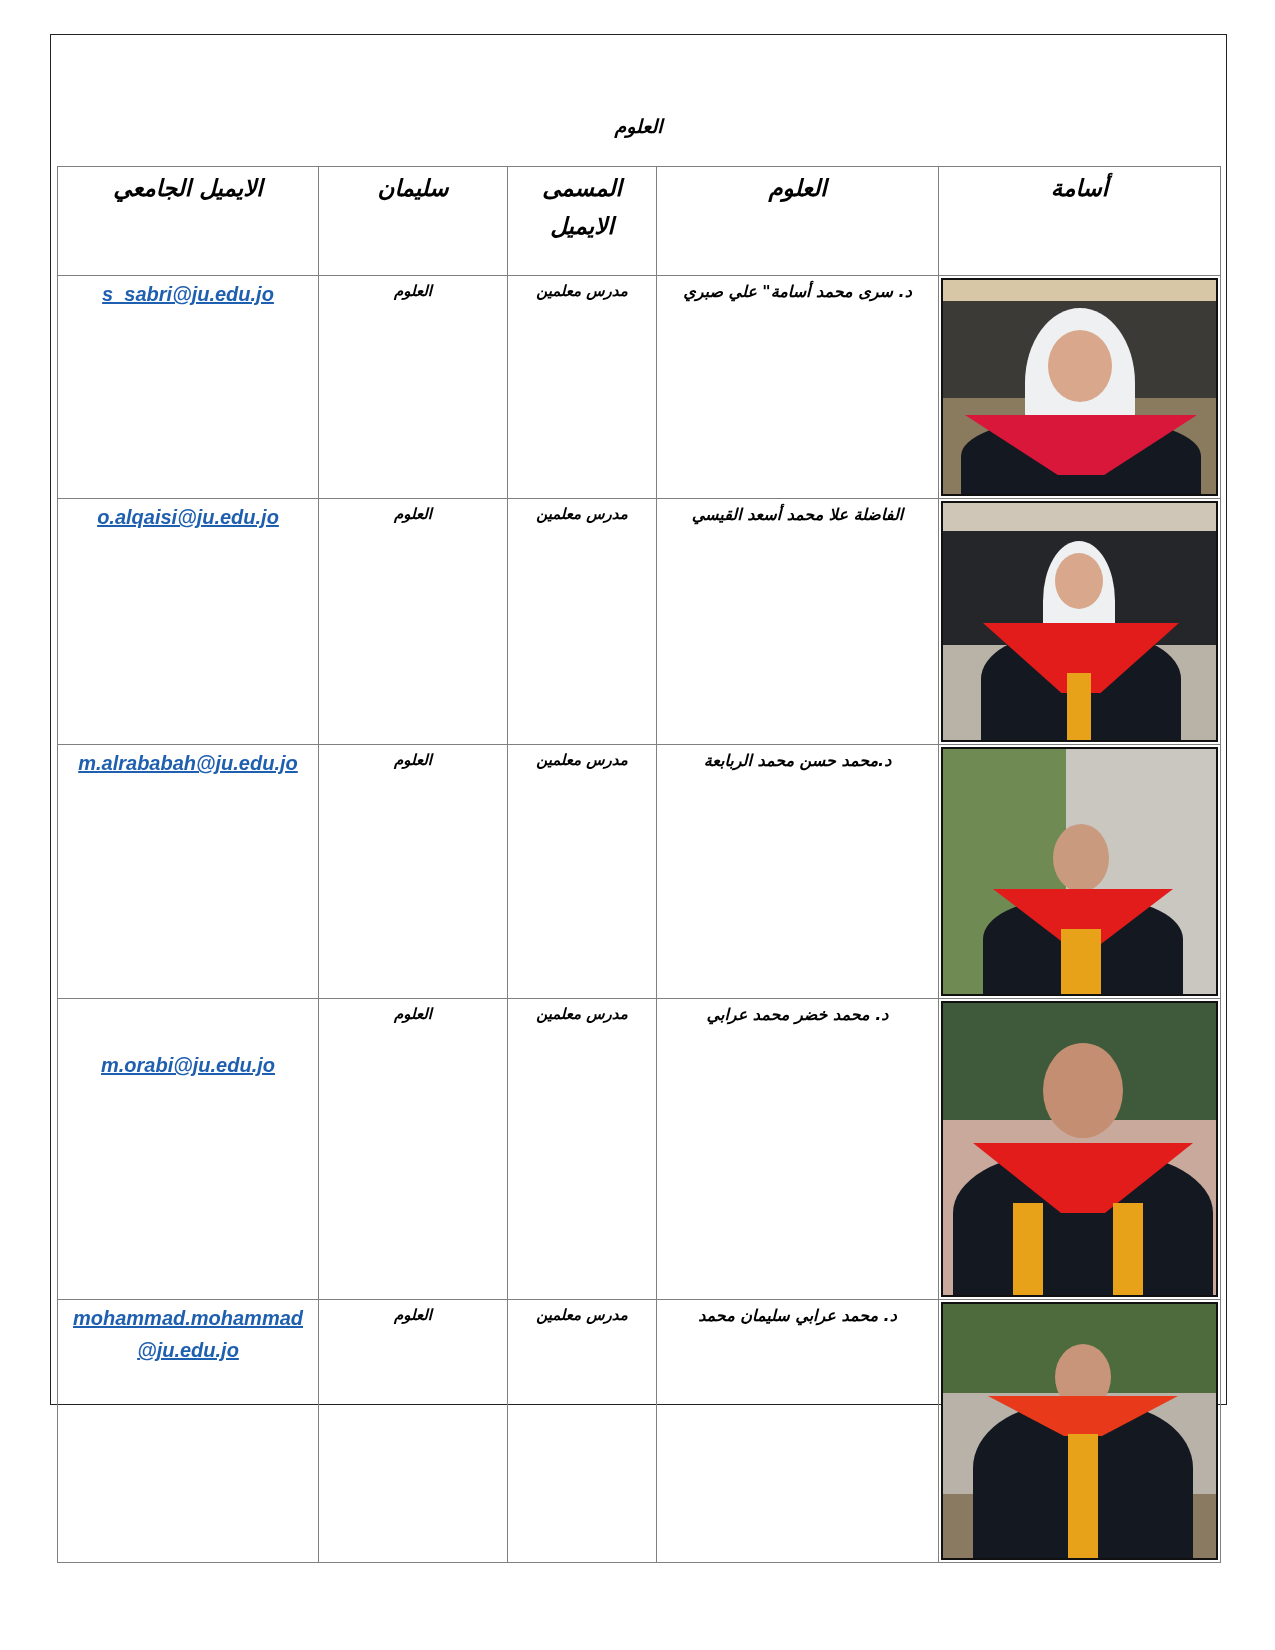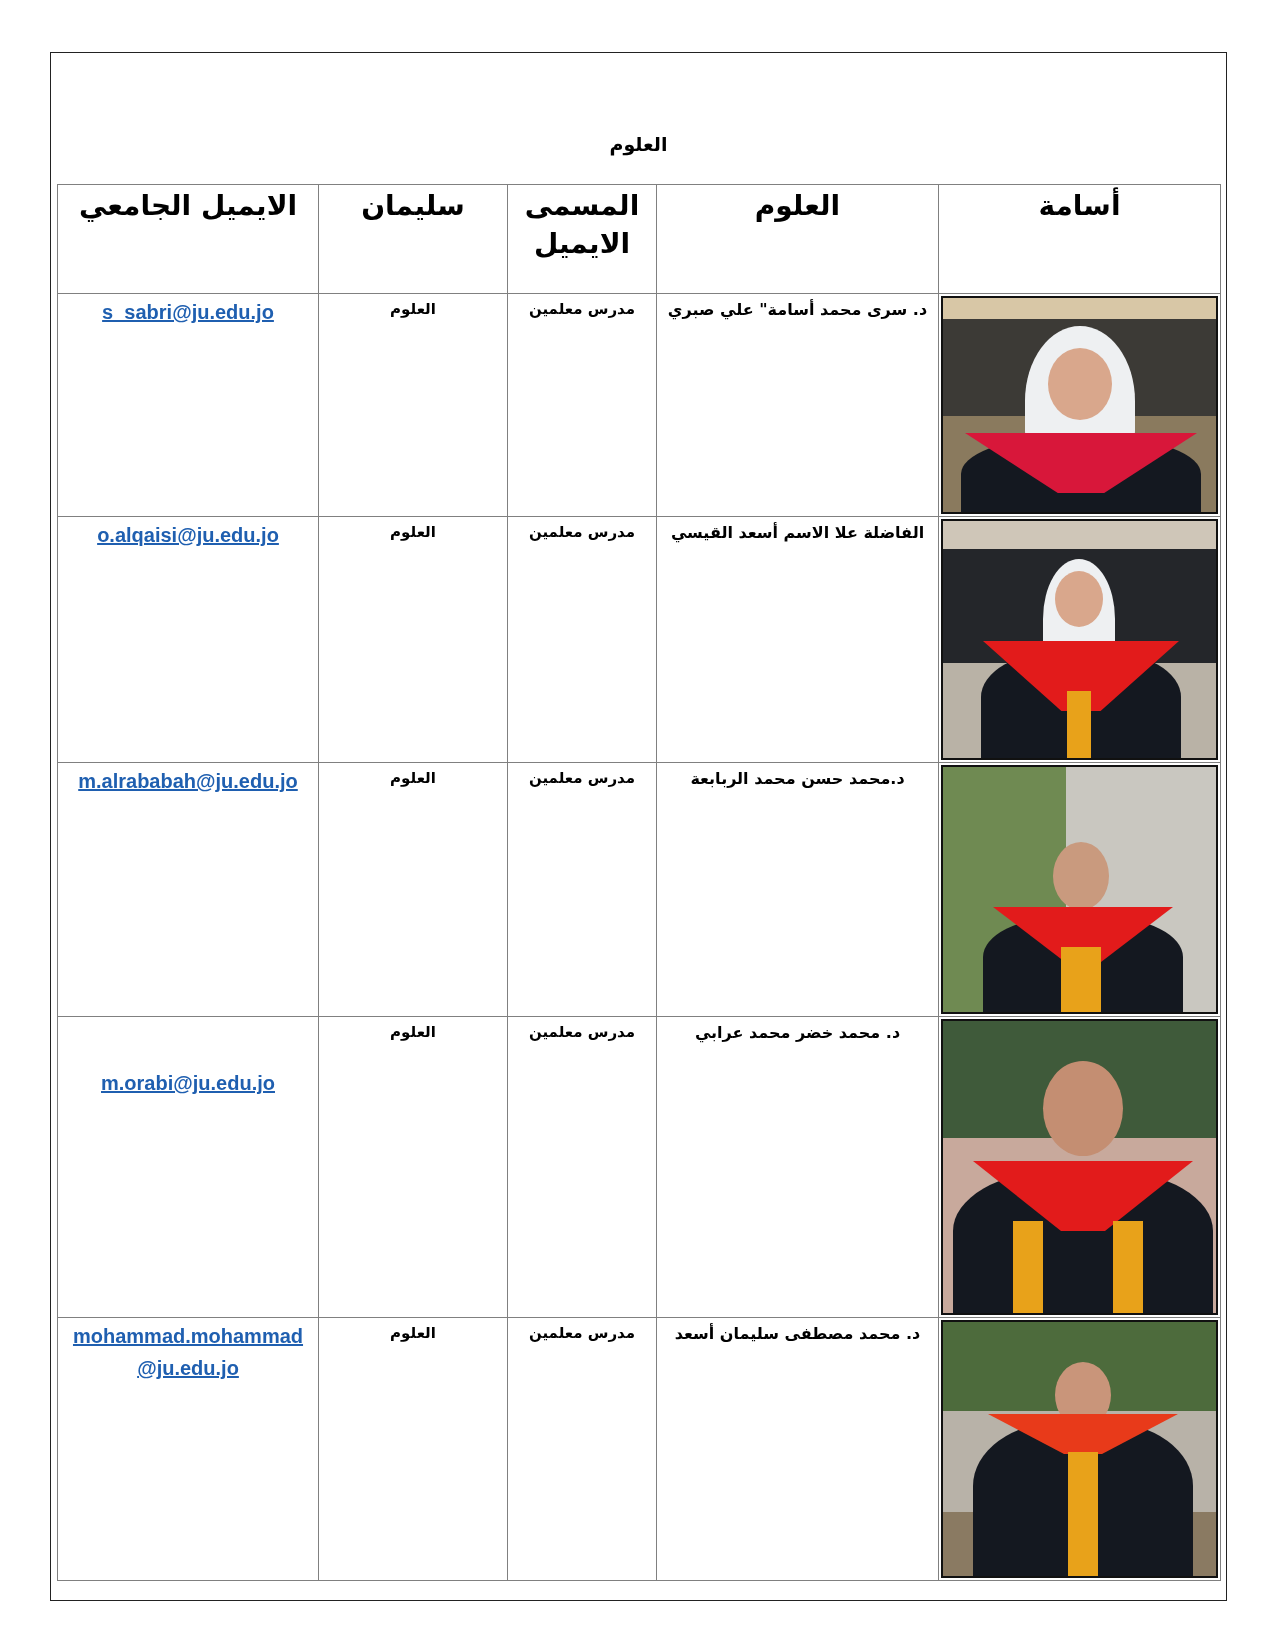--- a/index.html
+++ b/index.html
@@ -1,32 +1,32 @@
 <!DOCTYPE html>
 <html><head>
 <meta charset="utf-8">
 <style>
   html, body { margin: 0; padding: 0; background: #ffffff; }
   body { width: 1275px; height: 1650px; position: relative; font-family: "DejaVu Sans", "Liberation Sans", sans-serif; color: #000; }
   .page-frame {
-    position: absolute; left: 50px; top: 52px; width: 1177px; height: 1549px;
-    border: 1.5px solid #222; box-sizing: border-box;
+    position: absolute; left: 50px; top: 34px; width: 1177px; height: 1371px;
+    border: 1.5px solid #222; box-sizing: border-box; font-style: italic;
   }
   .doc-title {
     position: absolute; left: 0; right: 0; top: 80px; text-align: center;
     font-weight: bold; font-size: 19px; direction: rtl;
   }
   table.staff {
     position: absolute; left: 6px; top: 131px; width: 1163px;
     border-collapse: collapse; direction: rtl; table-layout: fixed;
   }
   table.staff td, table.staff th {
     border: 1.5px solid #808080; vertical-align: top; text-align: center; padding: 0;
   }
-  table.staff th { font-weight: bold; font-size: 28px; height: 106px; padding-top: 2px; line-height: 38px; }
+  table.staff th { font-weight: bold; font-size: 23px; height: 106px; padding-top: 2px; line-height: 38px; }
   .col-photo { width: 282px; }
   .col-name { width: 282px; }
   .col-title { width: 149px; }
   .col-spec { width: 189px; }
   .col-email { width: 261px; }
   td.name-cell { font-weight: bold; font-size: 16px; padding-top: 6px !important; text-align: center; }
   td.text-cell { font-weight: bold; font-size: 15px; padding-top: 6px !important; }
   td.email-cell { padding-top: 2px !important; }
   .email-link {
     font-family: "Liberation Sans", sans-serif; font-weight: bold; font-size: 20px;
@@ -88,21 +88,21 @@
       <td>
         <div class="photo-box" style="height:241px">
           <div class="bg" style="background:linear-gradient(#cfc6b8 0 12%, #24262a 12% 60%, #b9b2a6 60% 100%);"></div>
           <div class="hijab" style="left:100px;top:38px;width:72px;height:120px;"></div>
           <div class="face" style="left:112px;top:50px;width:48px;height:56px;"></div>
           <div class="robe" style="left:38px;top:130px;width:200px;height:115px;"></div>
           <div class="hood" style="left:40px;top:120px;width:196px;height:70px;"></div>
           <div class="stripe" style="left:124px;top:170px;width:24px;height:75px;"></div>
         </div>
       </td>
-      <td class="name-cell">الفاضلة علا الاسم أسعد القيسي</td>
+      <td class="name-cell">الفاضلة علا محمد أسعد القيسي</td>
       <td class="text-cell">مدرس معلمين</td>
       <td class="text-cell">العلوم</td>
       <td class="email-cell">
         <a class="email-link">o.alqaisi@ju.edu.jo</a>
       </td>
     </tr>
 
     <tr style="height:253px">
       <td>
         <div class="photo-box" style="height:249px">
@@ -143,21 +143,21 @@
     <tr style="height:262px">
       <td>
         <div class="photo-box" style="height:258px">
           <div class="bg" style="background:linear-gradient(#4d6b3c 0 35%, #b8b2a8 35% 75%, #8a7a62 75% 100%);"></div>
           <div class="face" style="left:112px;top:40px;width:56px;height:66px;background:#c9957a;"></div>
           <div class="robe" style="left:30px;top:100px;width:220px;height:160px;"></div>
           <div class="hood" style="left:45px;top:92px;width:190px;height:40px;background:#e83a1a;"></div>
           <div class="stripe" style="left:125px;top:130px;width:30px;height:130px;"></div>
         </div>
       </td>
-      <td class="name-cell">د. محمد مصطفى سليمان أسعد</td>
+      <td class="name-cell">د. محمد عرابي سليمان محمد</td>
       <td class="text-cell">مدرس معلمين</td>
       <td class="text-cell">العلوم</td>
       <td class="email-cell">
         <a class="email-link">mohammad.mohammad</a><br>
         <a class="email-link">@ju.edu.jo</a>
       </td>
     </tr>
   </tbody>
     </table>
 </div>

